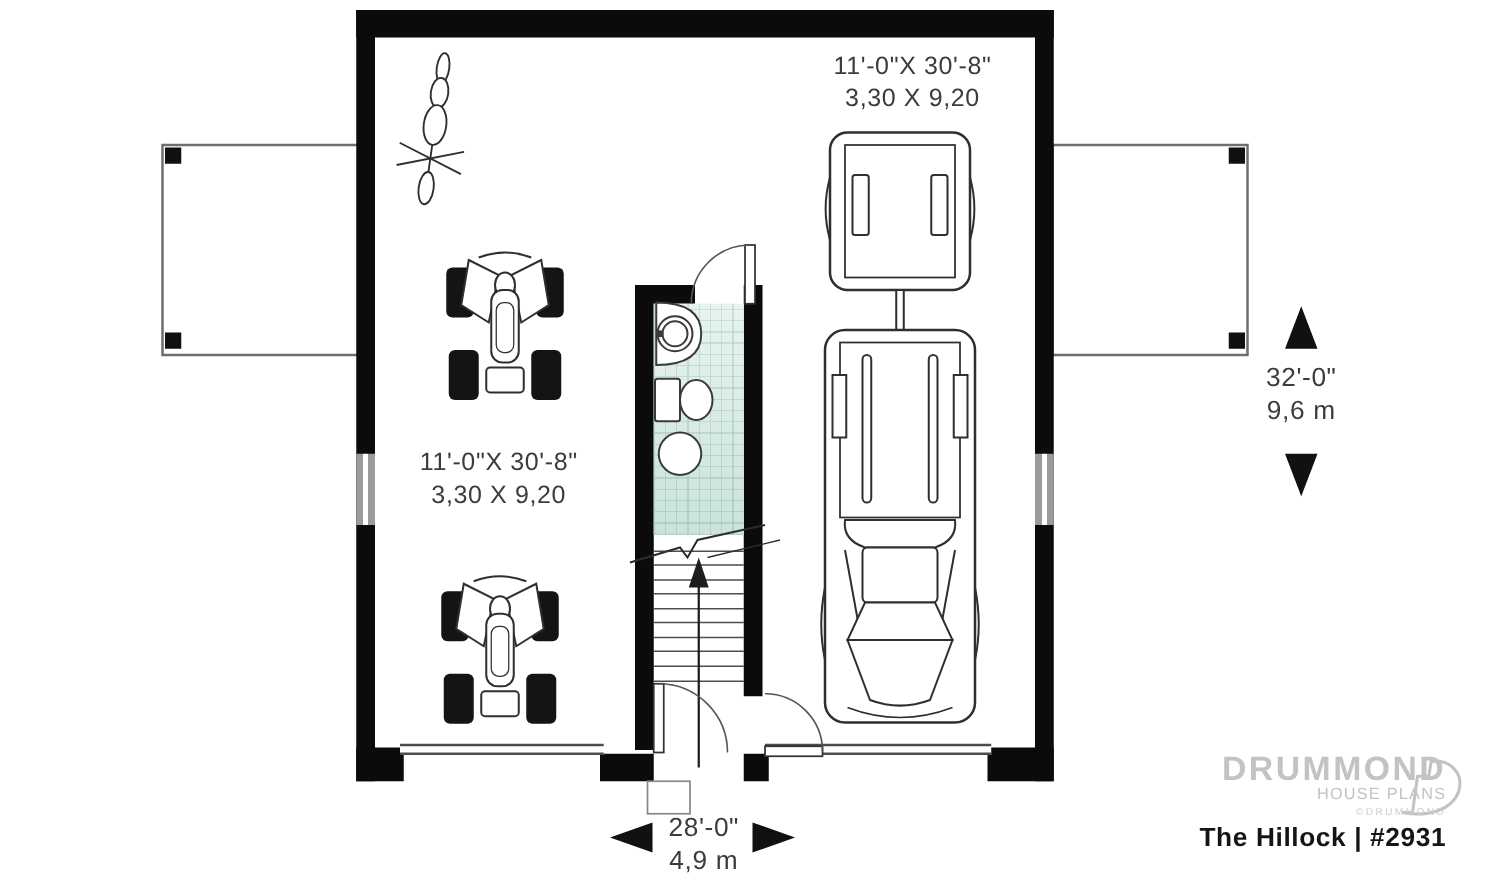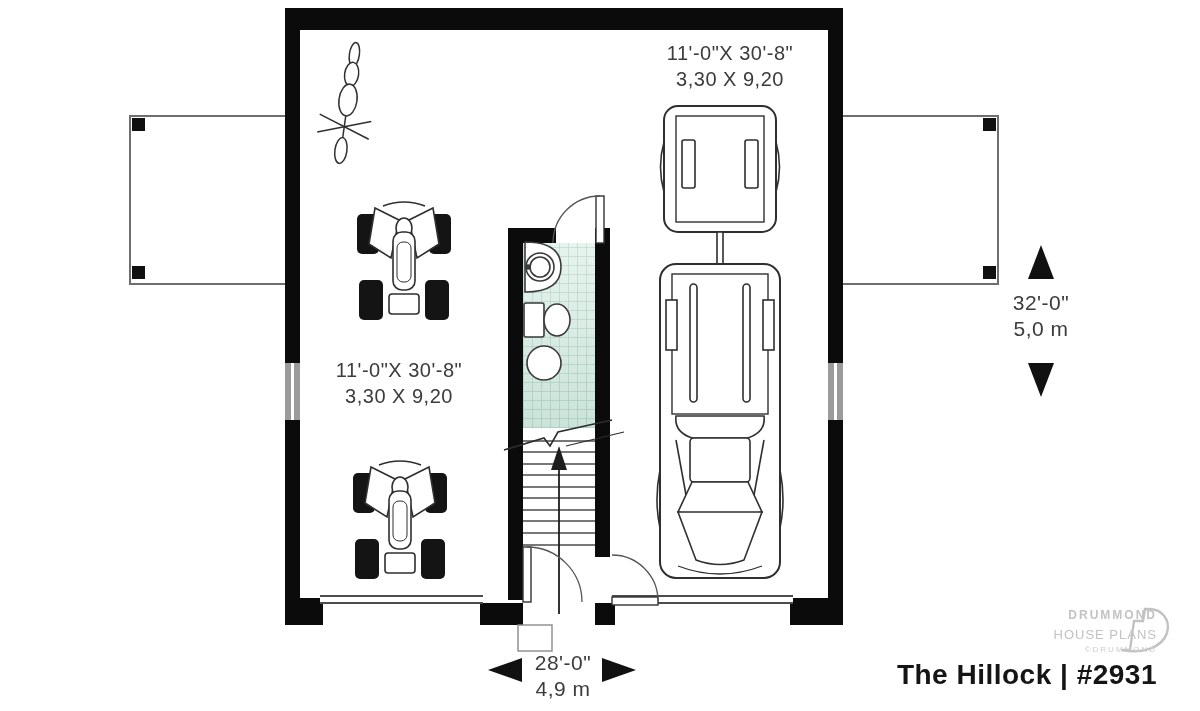--- a/index.html
+++ b/index.html
@@ -20,24 +20,24 @@
         repeating-linear-gradient(90deg, rgba(150,190,175,.55) 0 1px, transparent 1px 9px);}
   .linework{position:absolute;left:0;top:0;width:1200px;height:711px;pointer-events:none;}
   .dim{position:absolute;color:#3c3c3c;font-size:20px;letter-spacing:.5px;
        text-align:center;white-space:nowrap;line-height:26px;}
   .tri{position:absolute;width:0;height:0;}
   .tri-up{border-left:13px solid transparent;border-right:13px solid transparent;border-bottom:34px solid #111;}
   .tri-down{border-left:13px solid transparent;border-right:13px solid transparent;border-top:34px solid #111;}
   .tri-left{border-top:12px solid transparent;border-bottom:12px solid transparent;border-right:34px solid #111;}
   .tri-right{border-top:12px solid transparent;border-bottom:12px solid transparent;border-left:34px solid #111;}
   .brand{position:absolute;right:43px;top:606px;text-align:right;color:#c3c3c3;}
-  .brand .l1{font-size:12px;font-weight:bold;letter-spacing:2px;line-height:19px;}
+  .brand .l1{font-size:27px;font-weight:bold;letter-spacing:2px;line-height:19px;}
   .brand .l2{font-size:13px;font-weight:normal;letter-spacing:1px;line-height:19px;}
   .brand .cp{font-size:8px;letter-spacing:2px;color:#cccccc;line-height:11px;}
-  .plan-name{position:absolute;right:43px;top:659px;color:#151515;font-size:28px;
+  .plan-name{position:absolute;right:43px;top:659px;color:#151515;font-size:21px;
              font-weight:bold;letter-spacing:.5px;white-space:nowrap;}
   .logo-mark{position:absolute;left:1118px;top:602px;}
 </style>
 </head>
 <body>
 
 <div class="stage">
 
   <div class="porch" style="left:129px;top:115px;width:158px;height:166px;">
     <div class="post" style="left:1px;top:1px;"></div>
@@ -192,21 +192,21 @@
     <div>3,30 X 9,20</div>
   </div>
   <div class="dim" style="left:310px;top:357px;width:178px;">
     <div>11'-0"X 30'-8"</div>
     <div>3,30 X 9,20</div>
   </div>
 
   <div class="tri tri-up" style="left:1028px;top:245px;"></div>
   <div class="dim" style="left:993px;top:290px;width:96px;font-size:21px;">
     <div>32'-0"</div>
-    <div>5,0 m</div>
+    <div>9,6 m</div>
   </div>
   <div class="tri tri-down" style="left:1028px;top:363px;"></div>
 
   <div class="tri tri-left" style="left:488px;top:658px;"></div>
   <div class="dim" style="left:517px;top:650px;width:92px;font-size:21px;">
     <div>28'-0"</div>
     <div>4,9 m</div>
   </div>
   <div class="tri tri-right" style="left:602px;top:658px;"></div>
 

